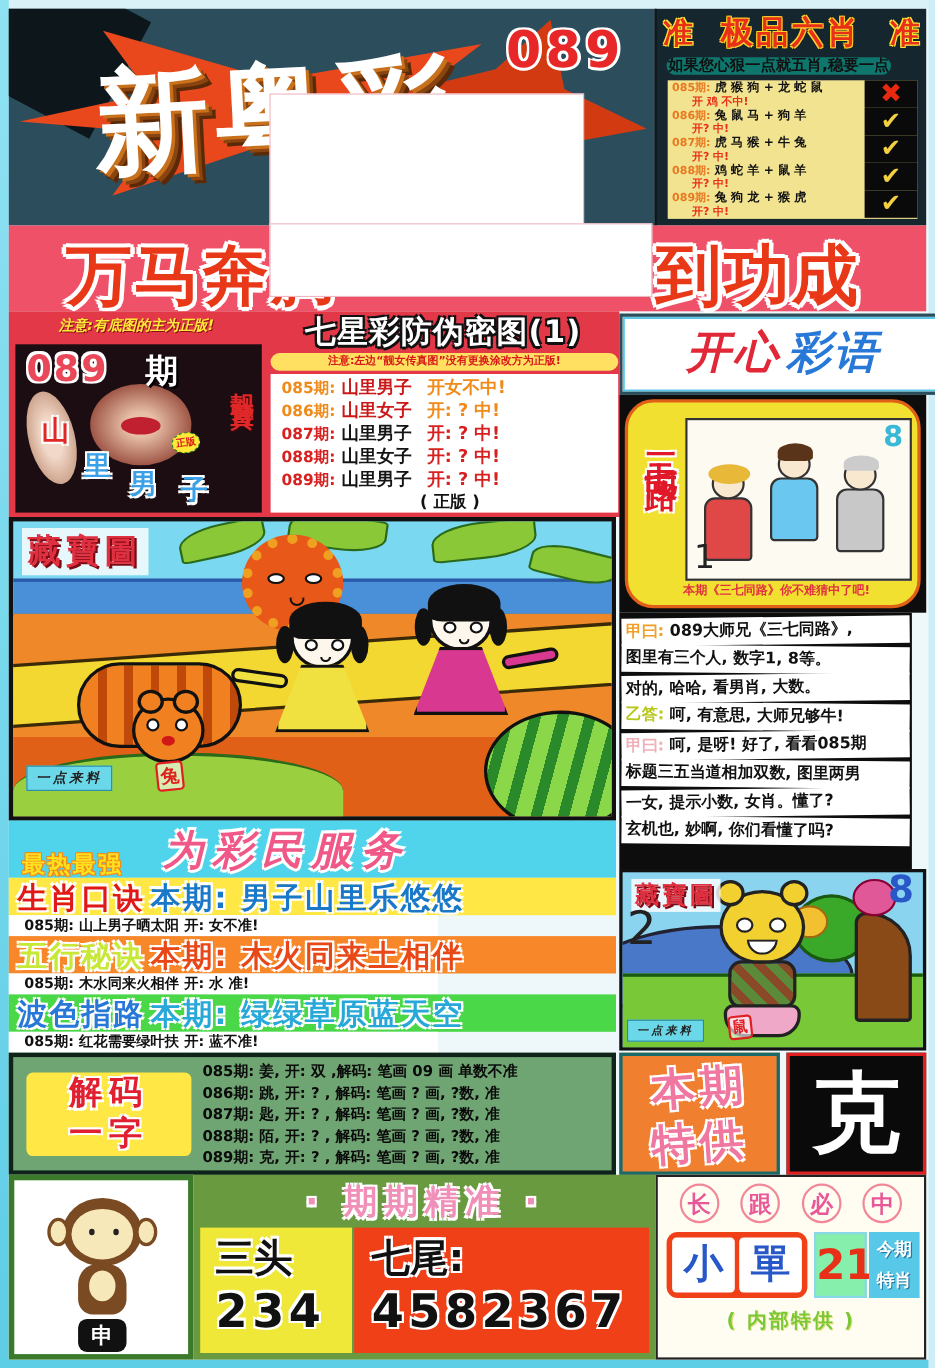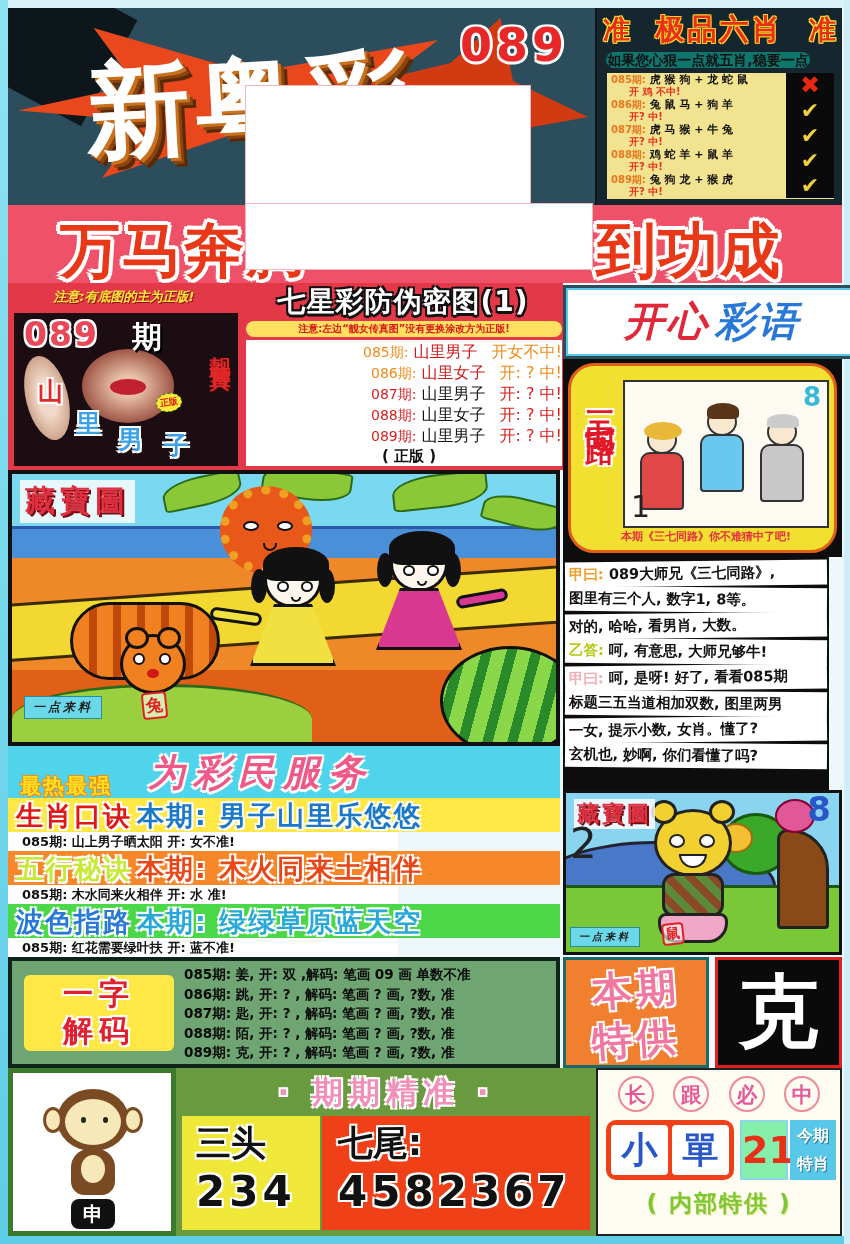--- a/index.html
+++ b/index.html
@@ -60,21 +60,21 @@
 
   
   .redzone { left:8px; top:283px; width:555px; height:187px; background:#e23848; }
   .notice { position:absolute; left:2px; top:2px; width:228px; height:24px; font-style:italic; font-weight:bold;
       font-size:13px; color:#ffe838; line-height:24px; text-align:center; text-shadow:1px 1px 0 #8a1010; }
   .qx-title { position:absolute; left:232px; top:0px; width:326px; font-size:28px; font-weight:bold; color:#fff; text-align:center; letter-spacing:1px;
       text-shadow:-2px -2px 0 #111,2px -2px 0 #111,-2px 2px 0 #111,2px 2px 0 #111,0 3px 0 #111; }
   .qx-sub { position:absolute; left:238px; top:38px; width:316px; height:16px; background:#ffe060; border-radius:8px;
       font-size:10px; font-weight:bold; color:#d81818; text-align:center; line-height:16px; overflow:hidden; }
   .qx-panel { position:absolute; left:238px; top:57px; width:316px; height:126px; background:#fff; padding:2px 0 0 10px; }
-  .qx-row { height:21px; font-size:16px; font-weight:normal; white-space:nowrap;text-align:right; }
+  .qx-row { height:21px; font-size:16px; font-weight:bold; white-space:nowrap; }
   .qx-period { font-size:14px; }
   .qx-res { margin-left:14px; }
   .qx-foot { text-align:center; font-size:15px; font-weight:bold; color:#111; }
   .c-or { color:#f08a18; } .c-red { color:#d82020; } .c-blk { color:#141414; } .c-dred { color:#cc1818; }
 
   .photobox { position:absolute; left:6px; top:30px; width:224px; height:153px; background:#1c0d12; overflow:hidden; }
   .ph-blob { position:absolute; border-radius:50%; }
   .ph-hand { left:12px; top:42px; width:42px; height:86px; background:radial-gradient(ellipse,#f2d8c8 30%,#caa088 75%, transparent 100%); transform:rotate(-14deg); }
   .ph-face { left:68px; top:36px; width:92px; height:74px; background:radial-gradient(ellipse,#e8c0a8 20%,#a05848 70%, transparent 100%); }
   .ph-lips { left:96px; top:66px; width:36px; height:16px; background:#c02030; border-radius:50%; }
@@ -237,21 +237,21 @@
   .btm-right { left:596px; top:1068px; width:246px; height:168px; background:#fffdf2; border:2px solid #222; }
   .follow { position:absolute; left:0; top:6px; width:100%; display:flex; justify-content:space-around; padding:0 10px; }
   .f-circ { width:36px; height:36px; border:2px solid #f08898; border-radius:50%; color:#e85898; font-size:21px; font-weight:bold;
       text-align:center; line-height:34px; }
   .xd-wrap { position:absolute; left:8px; top:50px; width:128px; height:60px; background:#f04018; border-radius:10px; display:flex; gap:4px; padding:5px; }
   .xd-cell { flex:1; background:#fff; border-radius:4px; color:#2858c8; font-size:36px; font-weight:bold; text-align:center; line-height:50px; }
   .n21 { position:absolute; left:142px; top:50px; width:48px; height:60px; background:#86efac; border:2px solid #88d8e8;
       color:#e83018; font-size:38px; font-weight:bold; text-align:center; line-height:56px; }
   .jqtx { position:absolute; left:192px; top:50px; width:46px; height:60px; background:#58c8e8; color:#fff; font-size:16px; font-weight:bold;
       text-align:center; line-height:28px; padding-top:2px; text-shadow:1px 1px 0 #2878a0; }
-  .nbtg { position:absolute; left:0; top:118px; width:100%; text-align:center; font-size:23px; font-weight:bold; color:#7ac838; letter-spacing:2px;
+  .nbtg { position:absolute; left:0; top:118px; width:100%; text-align:center; font-size:18px; font-weight:bold; color:#7ac838; letter-spacing:2px;
       text-shadow:1px 1px 0 #e8e080; }
 </style>
 </head>
 <body>
 
 <div id="page">
 
   <div class="abs edge-top"></div>
   <div class="abs edge-left"></div>
   <div class="abs edge-bottom"></div>
@@ -407,22 +407,22 @@
     <div class="tip-sub t2s">085期: 木水同来火相伴  开: 水 准!</div>
     <div class="tip-main t3">
       <span class="tip-name n3">波色指路</span>
       <span class="tip-cur c3">本期: 绿绿草原蓝天空</span>
     </div>
     <div class="tip-sub t3s">085期: 红花需要绿叶扶  开: 蓝不准!</div>
   </div>
 
   <div class="abs decode">
     <div class="dc-label">
+      <div>解码</div>
       <div>一字</div>
-      <div>解码</div>
     </div>
     <div class="dc-rows">
       <div class="dc-row">085期: 姜, 开: 双 ,解码: 笔画 09 画  单数不准</div>
       <div class="dc-row">086期: 跳, 开: ? , 解码: 笔画 ?  画, ?数, 准</div>
       <div class="dc-row">087期: 匙, 开: ? , 解码: 笔画 ?  画, ?数, 准</div>
       <div class="dc-row">088期: 陌, 开: ? , 解码: 笔画 ?  画, ?数, 准</div>
       <div class="dc-row">089期: 克, 开: ? , 解码: 笔画 ?  画, ?数, 准</div>
     </div>
   </div>
 

